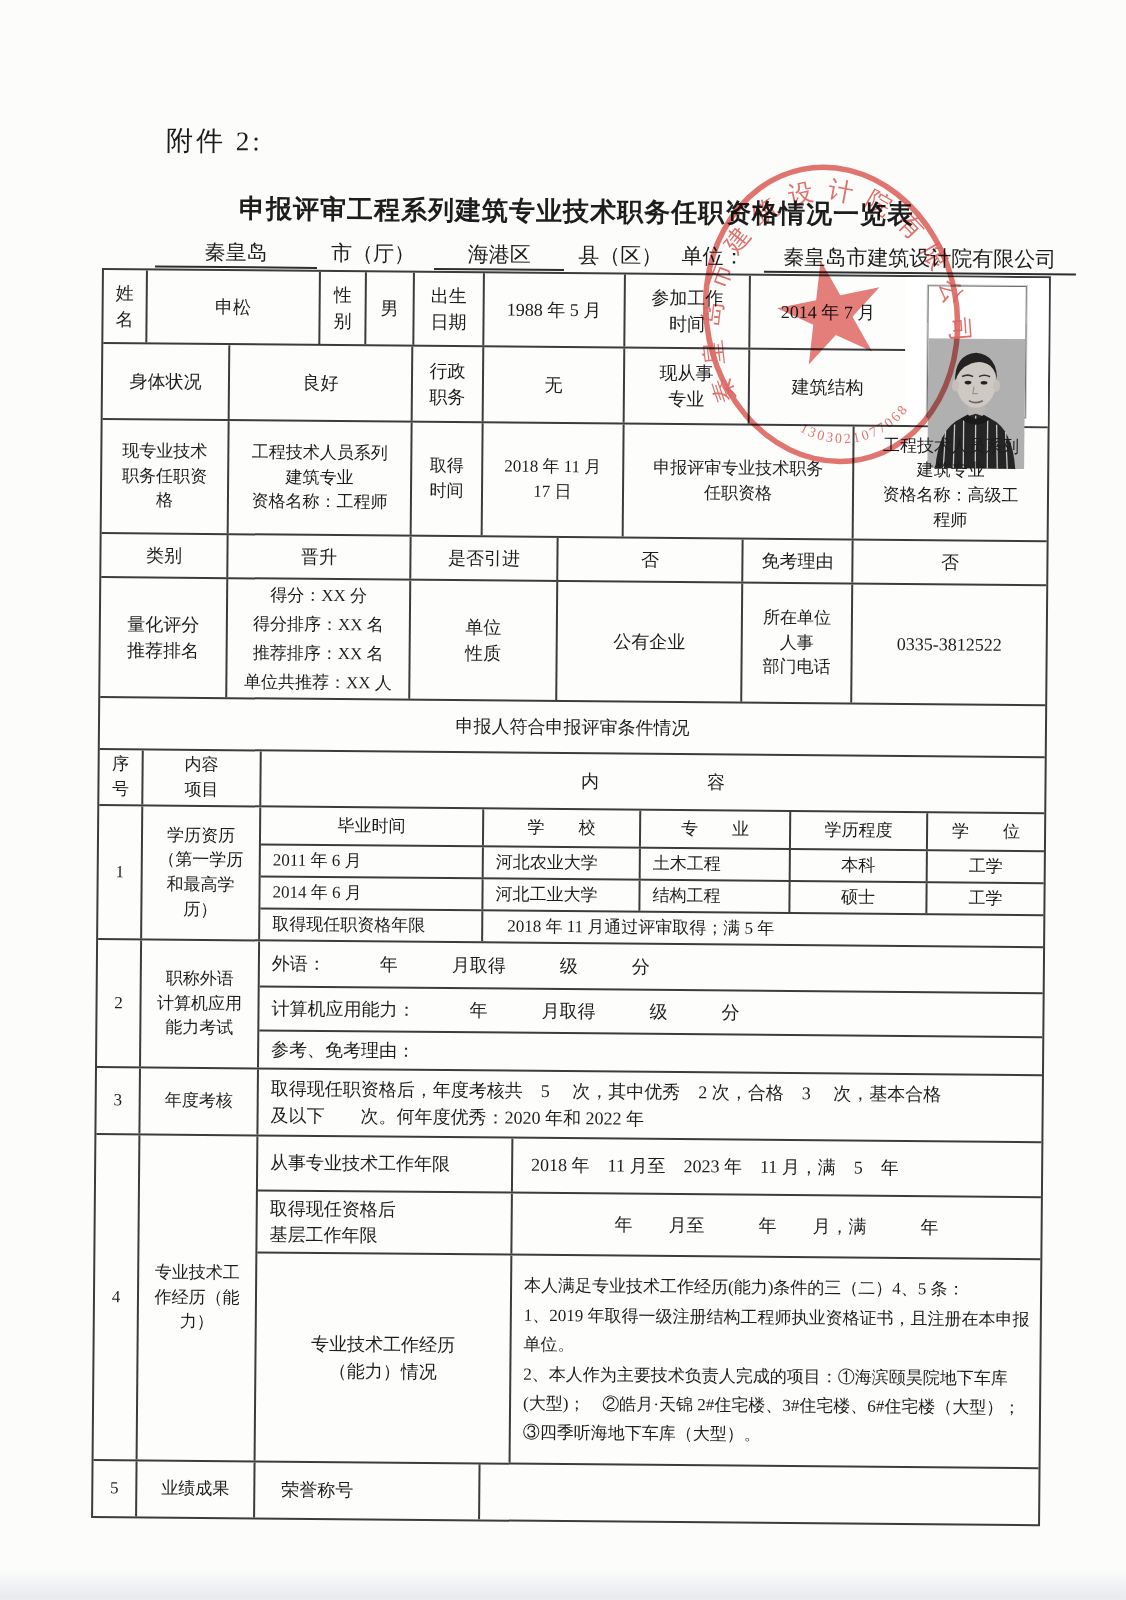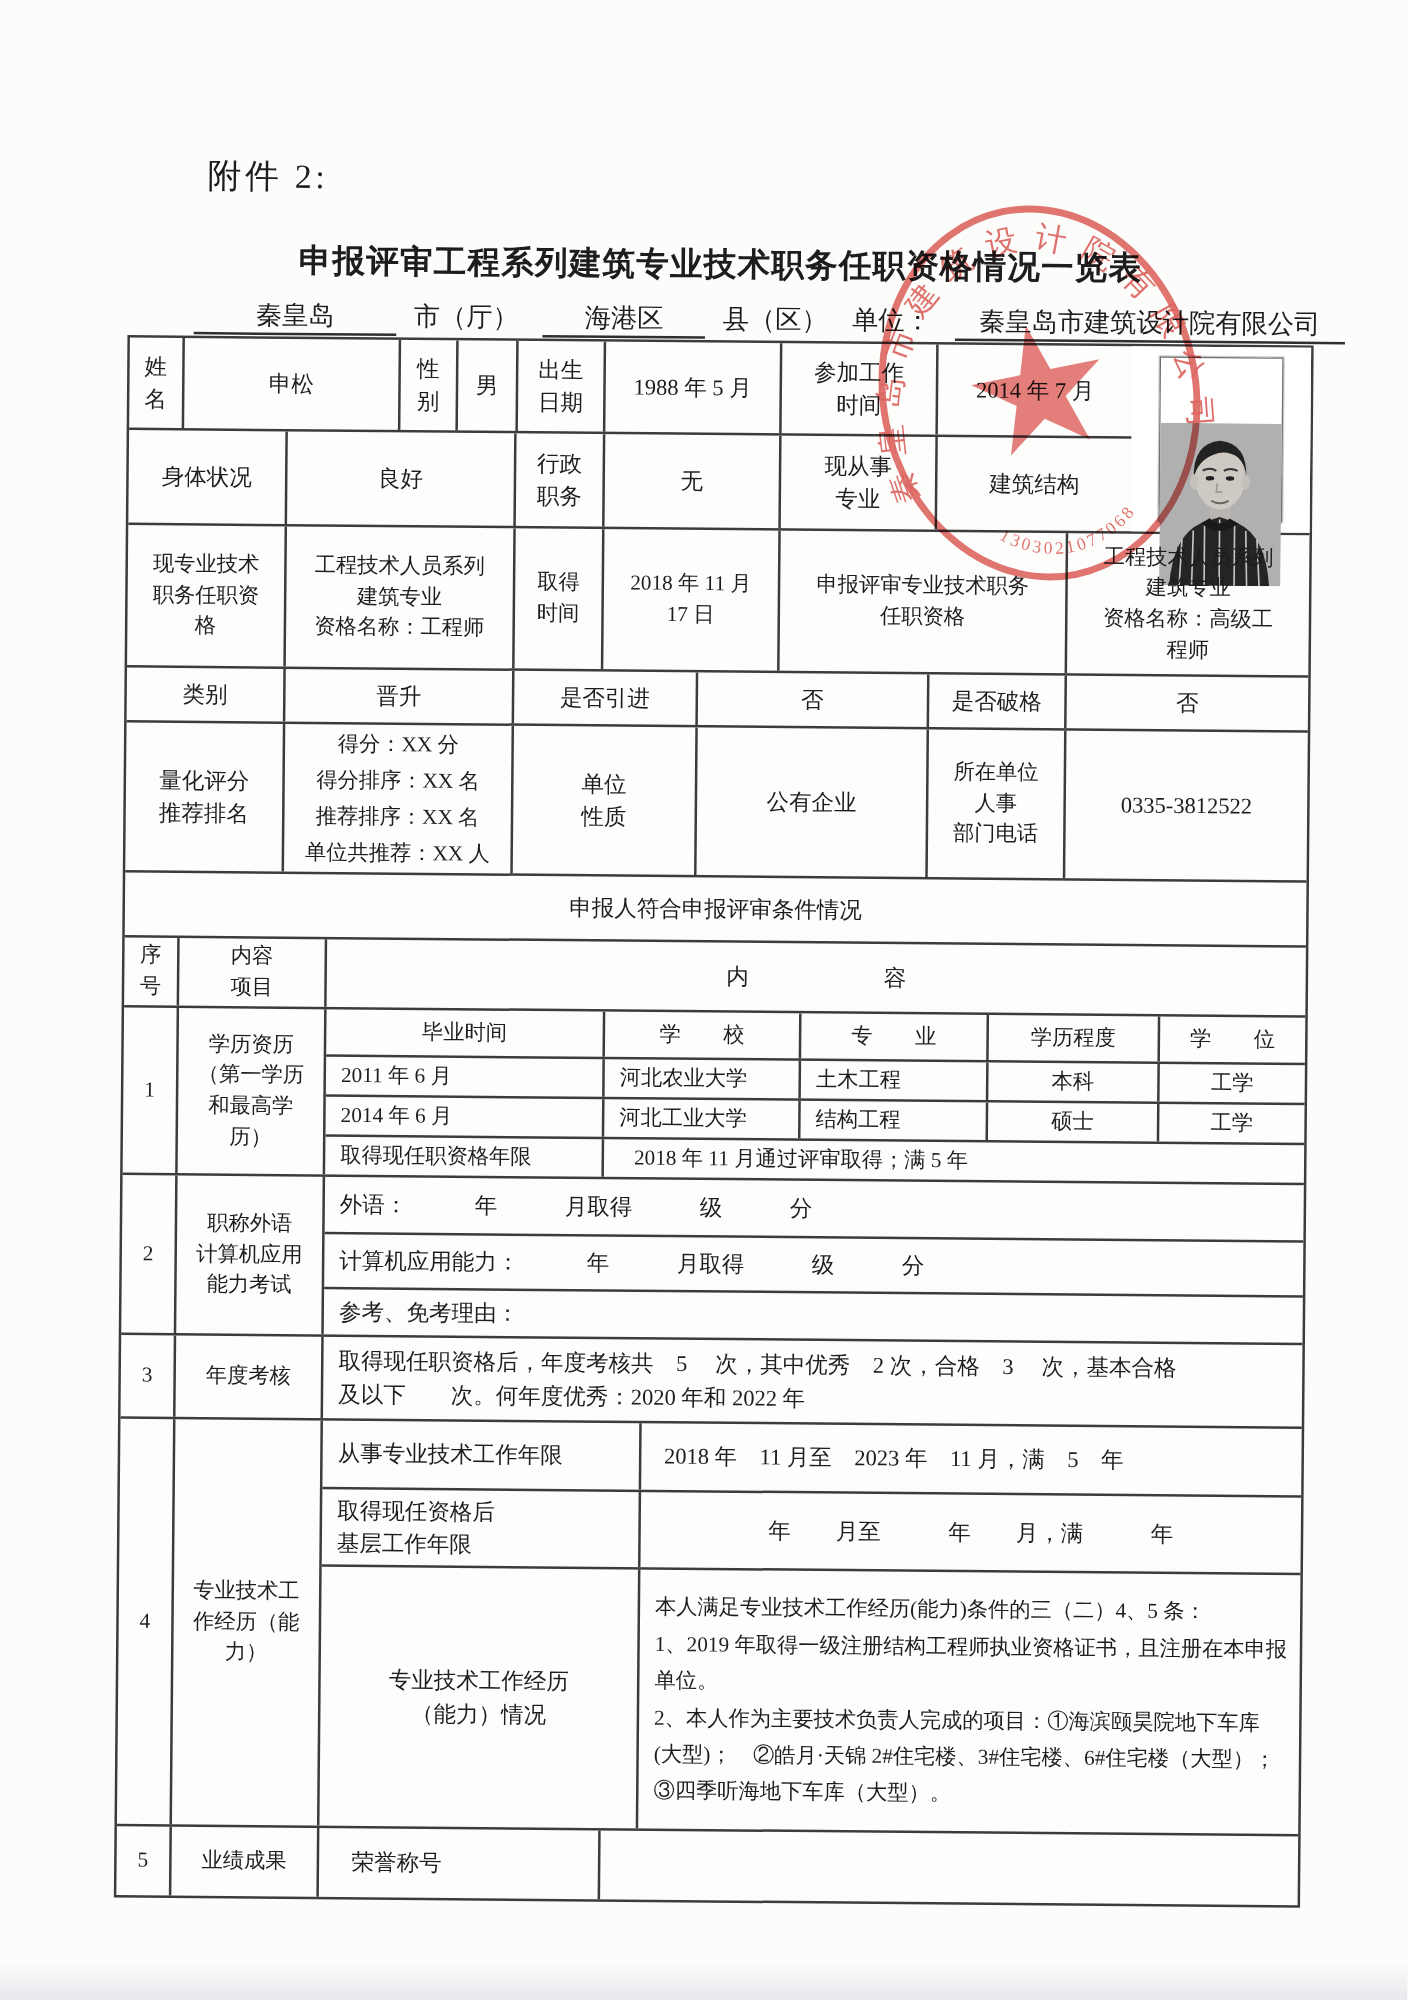--- a/index.html
+++ b/index.html
@@ -133,21 +133,21 @@
 建筑专业
 资格名称：高级工
 程师</div>
     </div>
 
     <div class="r" style="height:42px">
       <div class="c" style="width:127px">类别</div>
       <div class="c" style="width:183px">晋升</div>
       <div class="c" style="width:147px">是否引进</div>
       <div class="c" style="width:185px">否</div>
-      <div class="c" style="width:110px">是否破格</div>
+      <div class="c" style="width:110px">免考理由</div>
       <div class="c nr" style="width:193px">否</div>
     </div>
 
     <div class="r" style="height:118px">
       <div class="c" style="width:127px">量化评分
 推荐排名</div>
       <div class="c scores" style="width:183px">得分：XX 分
 得分排序：XX 名
 推荐排序：XX 名
 单位共推荐：XX 人</div>

